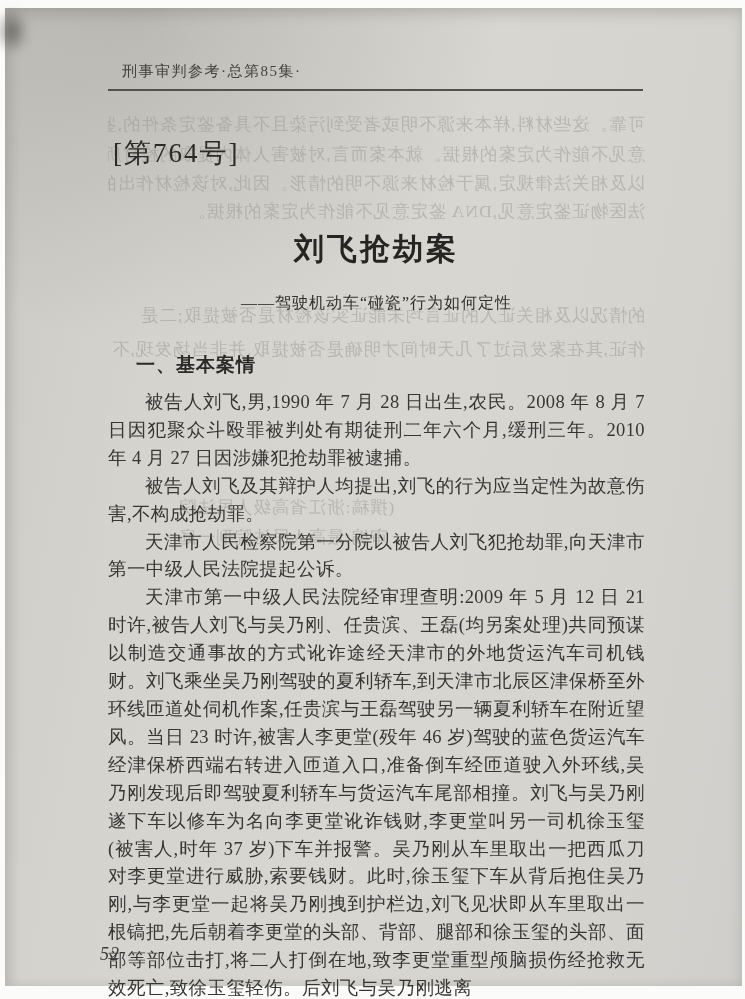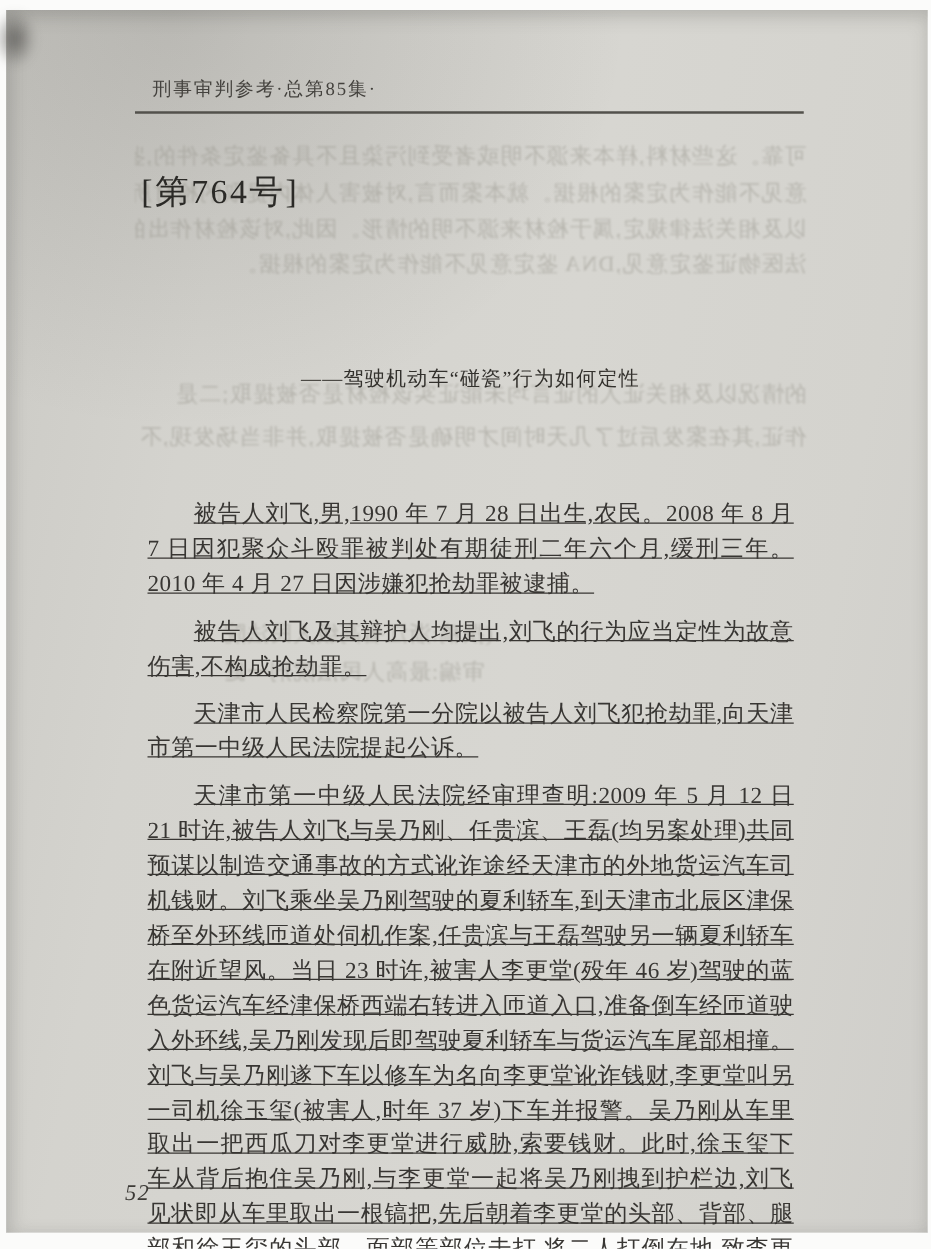--- a/index.html
+++ b/index.html
@@ -56,21 +56,21 @@
   }
   .section-heading{
     position:absolute;left:131px;top:344px;
     font-size:19px;font-weight:bold;letter-spacing:1px;color:#2b2a27;
   }
   .body-col{
     position:absolute;left:103px;top:381px;width:537px;
     font-size:18.5px;line-height:27.9px;letter-spacing:0.4px;color:#383633;
     text-align:justify;text-justify:inter-ideograph;
   }
-  .body-col p{margin:10px;text-indent:2em;text-decoration:underline;}
+  .body-col p{margin:0;text-indent:2em;}
   .page-no{
     position:absolute;left:95px;top:936px;
     font-size:18px;color:#3c3a36;letter-spacing:1px;font-style:italic;
   }
 </style>
 </head>
 <body>
 
 <div class="page">
 
@@ -85,22 +85,24 @@
     <div class="ghost-line" style="top:329px">作证,其在案发后过了几天时间才明确是否被提取,并非当场发现,不</div>
     <div class="ghost-line attr" style="top:487px">(撰稿:浙江省高级人民法院</div>
     <div class="ghost-line attr" style="top:517px">审编:最高人民法院刑一庭</div>
   </div>
 
   <div class="journal">刑事审判参考·总第85集·</div>
   <div class="rule"></div>
 
   <div class="case-no">[第764号]</div>
 
+  <div class="title">刘飞抢劫案</div>
   <div class="subtitle">——驾驶机动车“碰瓷”行为如何定性</div>
 
+  <div class="section-heading">一、基本案情</div>
 
   <div class="body-col">
     <p>被告人刘飞,男,1990 年 7 月 28 日出生,农民。2008 年 8 月 7 日因犯聚众斗殴罪被判处有期徒刑二年六个月,缓刑三年。2010 年 4 月 27 日因涉嫌犯抢劫罪被逮捕。</p>
     <p>被告人刘飞及其辩护人均提出,刘飞的行为应当定性为故意伤害,不构成抢劫罪。</p>
     <p>天津市人民检察院第一分院以被告人刘飞犯抢劫罪,向天津市第一中级人民法院提起公诉。</p>
     <p>天津市第一中级人民法院经审理查明:2009 年 5 月 12 日 21 时许,被告人刘飞与吴乃刚、任贵滨、王磊(均另案处理)共同预谋以制造交通事故的方式讹诈途经天津市的外地货运汽车司机钱财。刘飞乘坐吴乃刚驾驶的夏利轿车,到天津市北辰区津保桥至外环线匝道处伺机作案,任贵滨与王磊驾驶另一辆夏利轿车在附近望风。当日 23 时许,被害人李更堂(殁年 46 岁)驾驶的蓝色货运汽车经津保桥西端右转进入匝道入口,准备倒车经匝道驶入外环线,吴乃刚发现后即驾驶夏利轿车与货运汽车尾部相撞。刘飞与吴乃刚遂下车以修车为名向李更堂讹诈钱财,李更堂叫另一司机徐玉玺(被害人,时年 37 岁)下车并报警。吴乃刚从车里取出一把西瓜刀对李更堂进行威胁,索要钱财。此时,徐玉玺下车从背后抱住吴乃刚,与李更堂一起将吴乃刚拽到护栏边,刘飞见状即从车里取出一根镐把,先后朝着李更堂的头部、背部、腿部和徐玉玺的头部、面部等部位击打,将二人打倒在地,致李更堂重型颅脑损伤经抢救无效死亡,致徐玉玺轻伤。后刘飞与吴乃刚逃离</p>
   </div>
 
   <div class="page-no">52</div>
 

